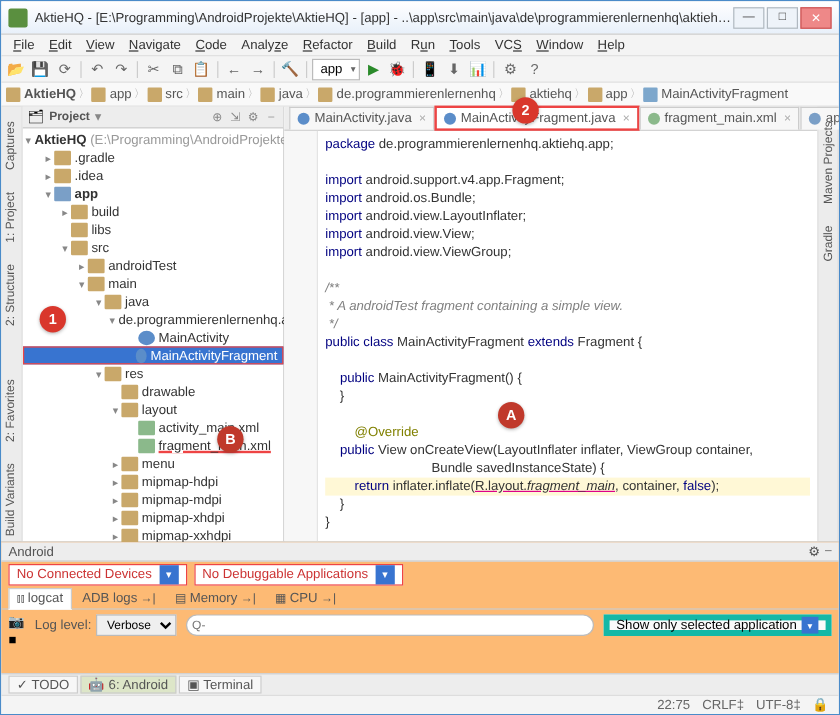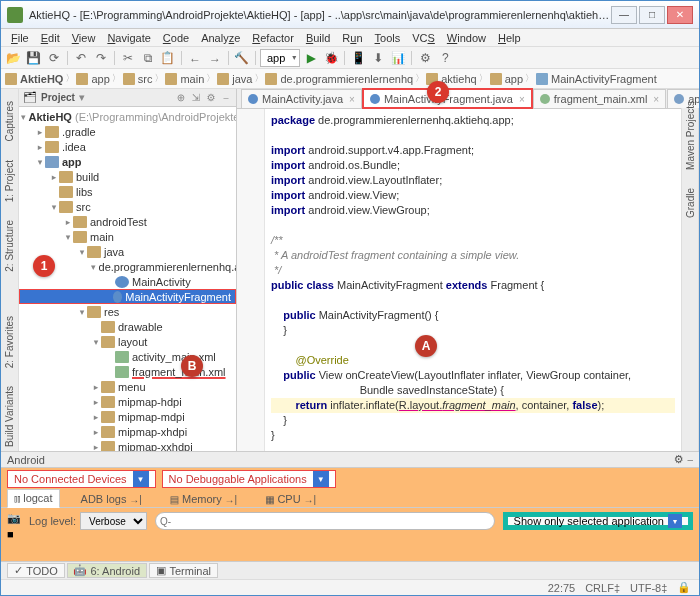--- a/index.html
+++ b/index.html
@@ -74,34 +74,34 @@
 .tab.boxed { outline: 2px solid #e44; outline-offset: -1px; }
 .tab .tic { width: 10px; height: 10px; border-radius: 50%; }
 .tab .tic.j { background: #5b8dc9; }
 .tab .tic.x { background: #8bb98b; }
 .tab .tic.m { background: #7a9fc7; }
 .tab .close { color: #aaa; font-size: 10px; margin-left: 2px; }
 
 .code { flex: 1; display: flex; font-family: "Consolas","Courier New",monospace; font-size: 11px; line-height: 15px; overflow: hidden; position: relative; }
 .gutter { width: 28px; background: #f7f7f7; border-right: 1px solid #e4e4e4; }
 .code-body { flex: 1; padding: 4px 6px; white-space: pre; color: #333; overflow: hidden; }
-.kw { color: #000080; font-weight: bold; }
+.kw { color: #000080; font-weight: normal; }
 .cm { color: #808080; font-style: italic; }
 .an { color: #808000; }
 .hl-line { background: #fff8d6; display: inline-block; width: 100%; }
 .ref-u { text-decoration: underline; text-decoration-color: #d08; }
 
 
 .android-panel { height: 110px; background: #fdba74; border-top: 1px solid #ccc; display: flex; flex-direction: column; }
 .android-panel .aphdr { height: 16px; background: #ededed; display: flex; align-items: center; padding: 0 6px; font-size: 10px; color: #555; border-bottom: 1px solid #ccc; }
 .android-panel .aphdr .r { margin-left: auto; display: flex; gap: 4px; }
 .android-panel .row1 { height: 22px; display: flex; align-items: center; gap: 6px; padding: 0 6px; }
 .android-panel .dd { border: 1px solid #e44; height: 18px; background: #fff; display: flex; align-items: center; padding: 0 6px; color: #c33; font-size: 10px; position: relative; }
 .android-panel .dd .ar { width: 16px; height: 16px; background: #3874d0; margin-left: 6px; display: flex; align-items: center; justify-content: center; color: #fff; font-size: 9px; }
-.android-panel .subtabs { height: 18px; display: flex; align-items: center; gap: 14px; padding: 0 6px; border-bottom: 1px solid #ccc; }
+.android-panel .subtabs { height: 18px; display: flex; align-items: center; gap: 2px; padding: 0 6px; border-bottom: 1px solid #ccc; }
 .android-panel .subtab { padding: 2px 6px; font-size: 10px; color: #555; border: 1px solid transparent; }
 .android-panel .subtab.active { background: #fff; border: 1px solid #ccc; border-bottom: 1px solid #fff; }
 .android-panel .logrow { flex: 1; display: flex; align-items: flex-start; padding: 4px 6px; gap: 8px; }
 .android-panel .logrow .ll { display: flex; align-items: center; gap: 4px; font-size: 10px; color: #555; }
 .android-panel .logrow select, .android-panel .logrow input { height: 18px; border: 1px solid #bbb; font-size: 10px; padding: 0 4px; }
 .android-panel .logrow input { flex: 1; border-radius: 9px; }
 .android-panel .logrow .btn { border: 5px solid #14b8a6; background: #fafafa; padding: 0 6px; height: 18px; display: flex; align-items: center; font-size: 10px; }
 .android-panel .logrow .btn .ar { width: 14px; height: 14px; background: #3874d0; margin-left: 4px; color: #fff; font-size: 8px; display: flex; align-items: center; justify-content: center; }
 
 

